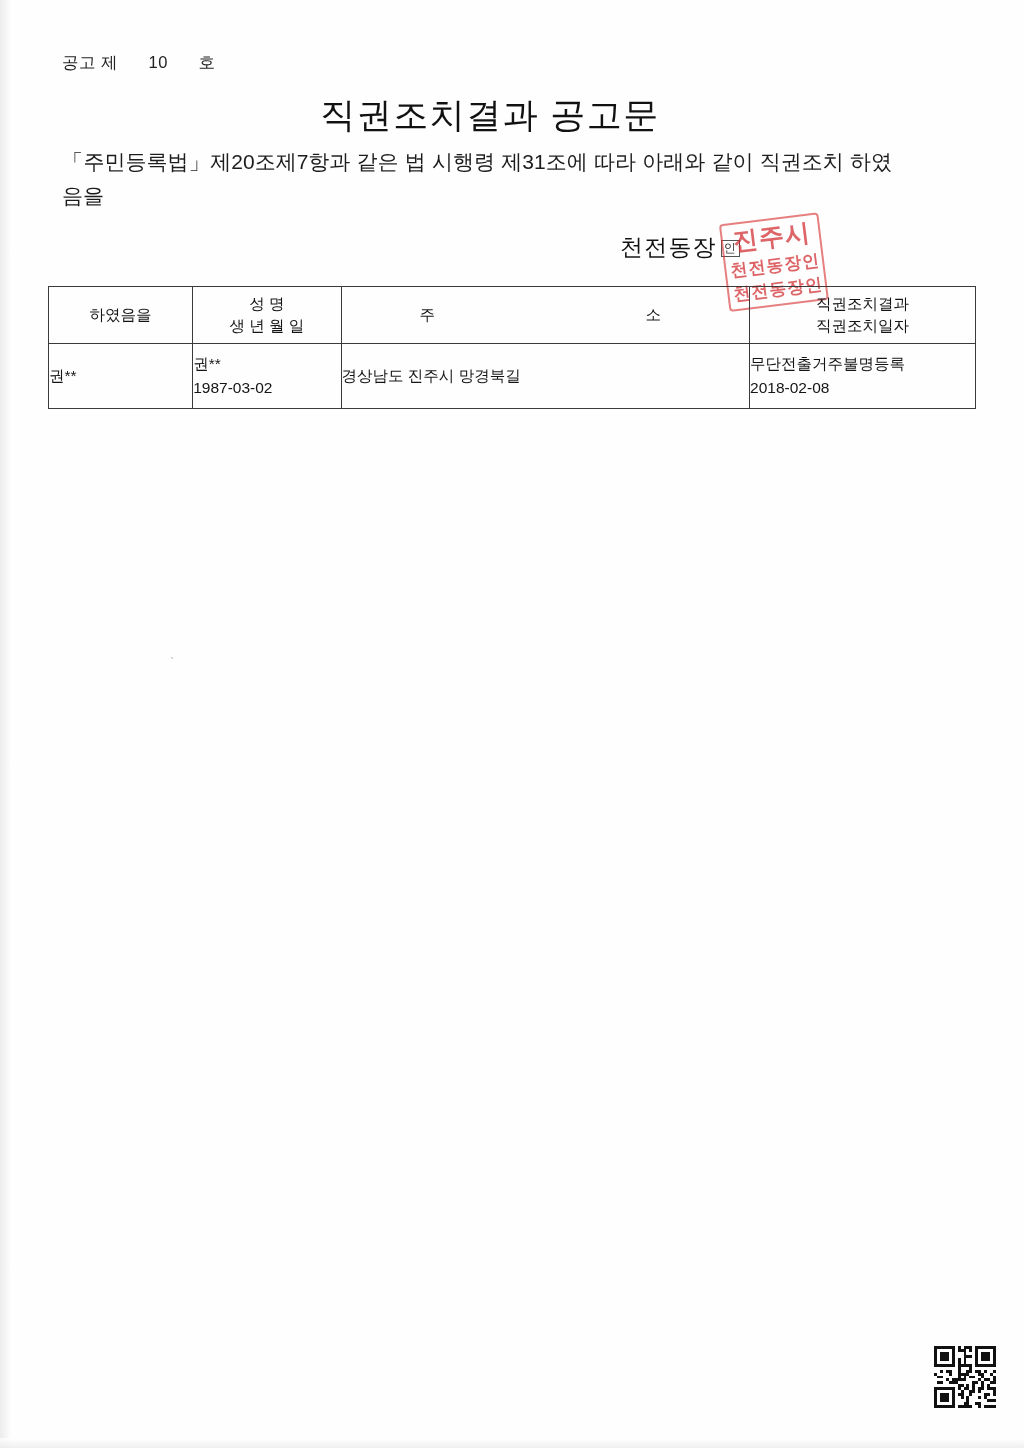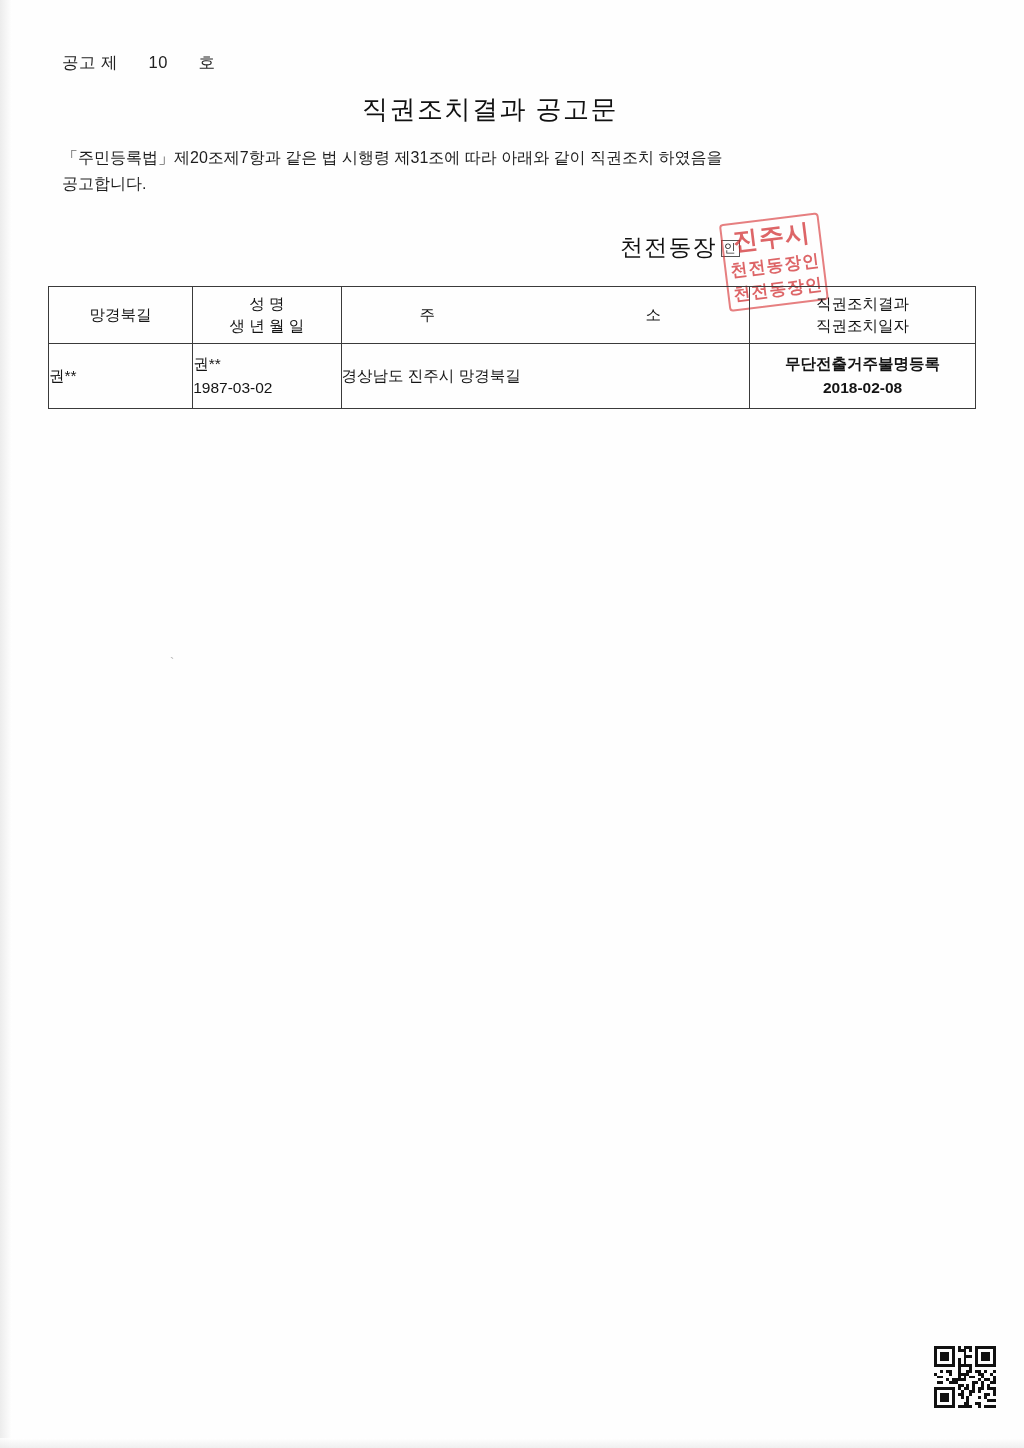--- a/index.html
+++ b/index.html
@@ -47,31 +47,31 @@
     white-space: pre;
     color: #222;
   }
 
   .doc-title {
     position: absolute;
     left: 0;
     top: 92px;
     width: 980px;
     text-align: center;
-    font-size: 26px;
+    font-size: 35px;
     letter-spacing: 1.5px;
     color: #111;
   }
 
   .intro {
     position: absolute;
     left: 62px;
     top: 145px;
     width: 830px;
-    font-size: 16px;
+    font-size: 21px;
     line-height: 1.62;
     color: #1c1c1c;
     text-align: justify;
   }
   .intro .l2 { display: block; }
 
   .doc-date {
     position: absolute;
     left: 0;
     top: 203px;
@@ -167,22 +167,20 @@
     right: 88px;
     top: 18px;
   }
   .body-cell {
     height: 64px;
     padding: 8px 10px 10px 10px;
     line-height: 1.55;
     vertical-align: top;
   }
   .body-cell.center {
-    text-align: center;
-    font-weight: bold;
   }
   .col1 { width: 144px; }
   .col2 { width: 148px; }
   .col3 { width: 410px; }
   .col4 { width: 226px; }
 
   
   .pencil-mark {
     position: absolute;
     left: 170px;
@@ -211,39 +209,38 @@
 
   <div class="scan-edge-left"></div>
   <div class="scan-edge-bottom"></div>
 
   <div class="doc-number">공고 제      10      호</div>
 
   <div class="doc-title">직권조치결과 공고문</div>
 
   <div class="intro">
     <span>「주민등록법」제20조제7항과 같은 법 시행령  제31조에  따라  아래와  같이 직권조치 하였음을</span>
-    <span class="l2">공고합니다.</span>
   </div>
 
 
   <div class="issuer">
     <span>천전동장</span><span class="seal-mark">인</span>
   </div>
 
   <div class="stamp">
     <div class="ring"></div>
     <div class="line line1">진주시</div>
     <div class="line line2">천전동장인</div>
     <div class="line line3">천전동장인</div>
   </div>
 
   <table class="reg-table">
     <tbody>
       <tr>
-        <td class="col1 th-cell">망경북길</td>
+        <td class="col1 th-cell">하였음을</td>
         <td class="col2 th-cell">
           <span class="sub">성          명</span>
           <span class="sub">생 년 월 일</span>
         </td>
         <td class="col3 addr-head">
           <span class="ju">주</span>
           <span class="so">소</span>
         </td>
         <td class="col4 th-cell">
           <span class="sub">직권조치결과</span>

